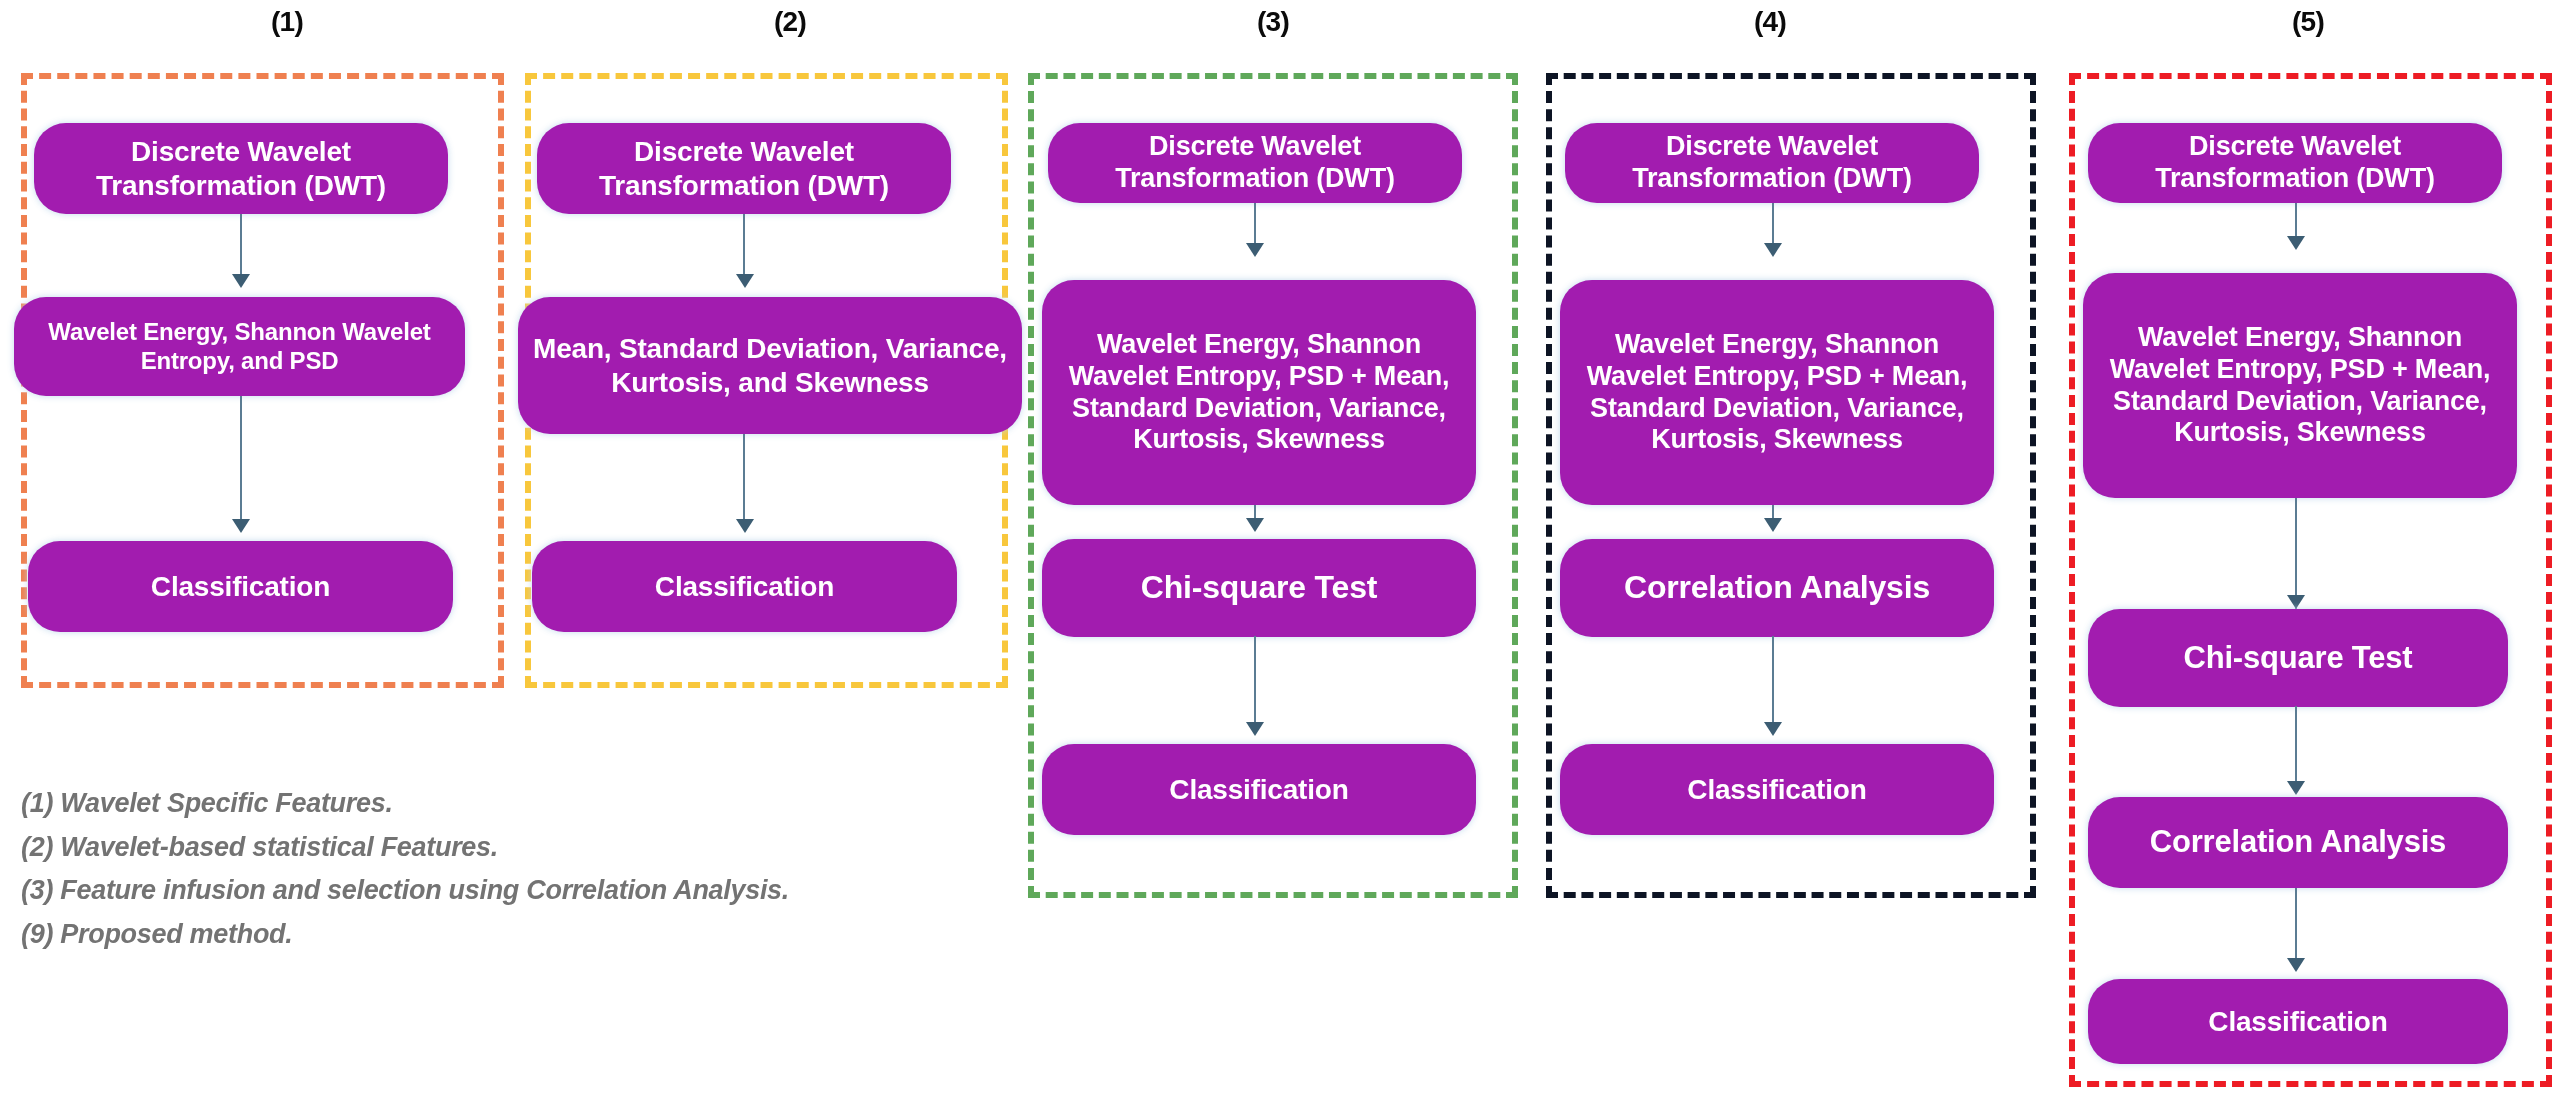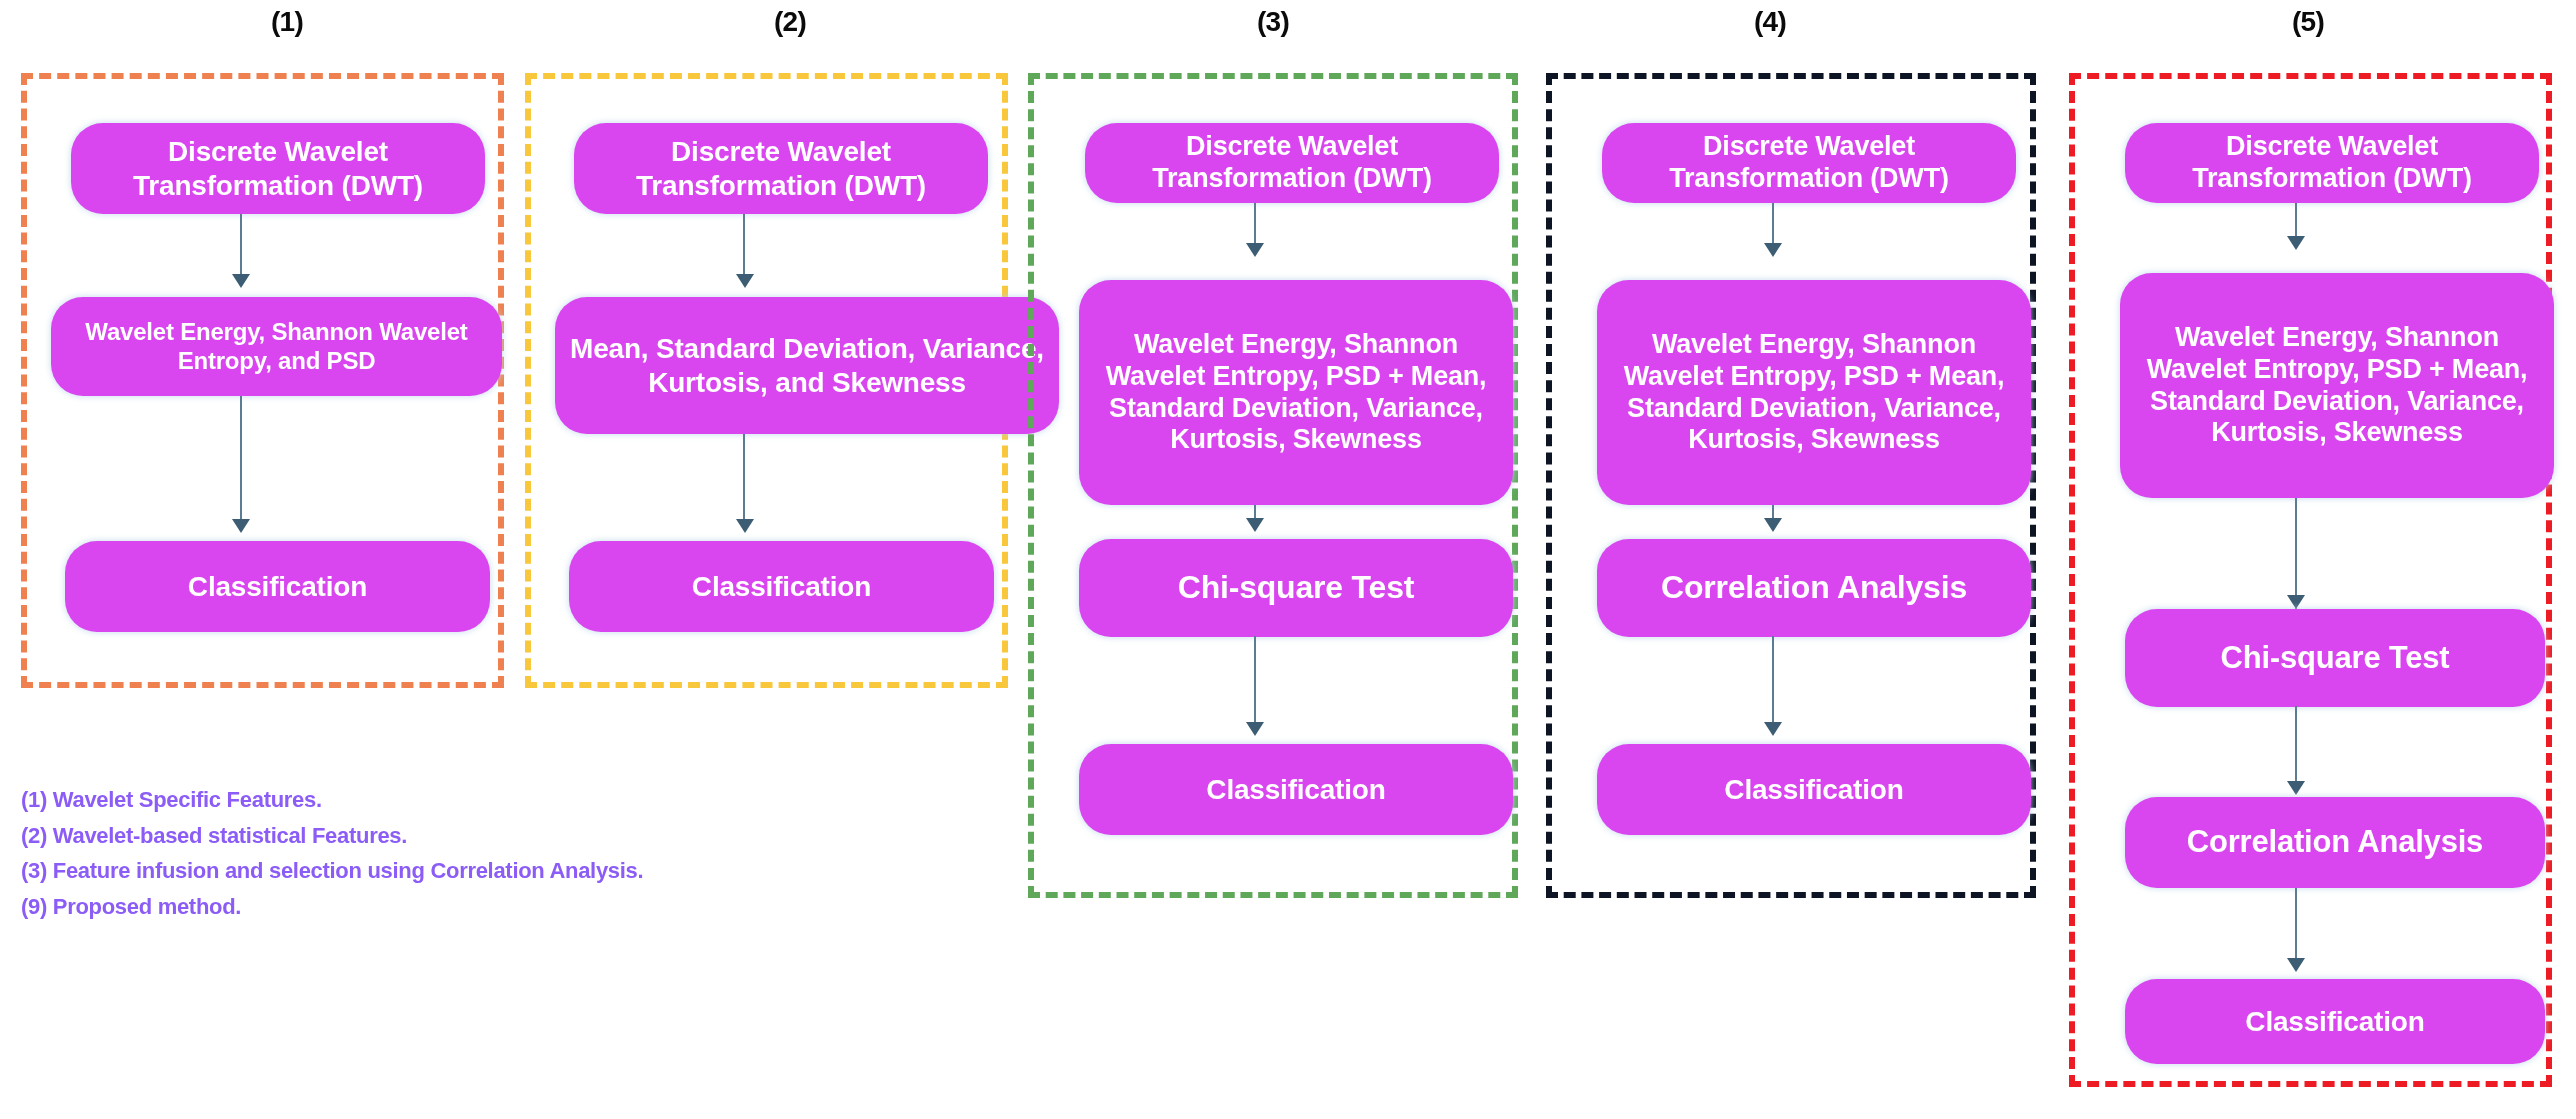--- a/index.html
+++ b/index.html
@@ -22,54 +22,54 @@
   }
   .group-frame{
     position:absolute;
     box-sizing:border-box;
     background:transparent;
     pointer-events:none;
   }
   .node{
     position:absolute;
     box-sizing:border-box;
-    background:#d946ef;
+    background:#a21caf;
     color:#ffffff;
     border-radius:32px;
     display:flex;
     align-items:center;
     justify-content:center;
     text-align:center;
     font-weight:bold;
     line-height:1.18;
     padding:4.2px 11.2px;
     box-shadow:0 0 7px rgba(190,215,235,.9);
     letter-spacing:-0.2px;
-    margin-left:37px;
   }
   .node span{display:block;width:100%;}
   .connector{
     position:absolute;
     width:0;
     border-left:2.1px solid #5b7c93;
   }
   .arrowhead{
     position:absolute;
     width:0;height:0;
     border-left:9px solid transparent;
     border-right:9px solid transparent;
     border-top:14px solid #3c5d73;
   }
   .legend{
     position:absolute;
     font-weight:bold;
-    color:#8b5cf6;
-    font-size:22px;
+    color:#737373;
+    font-size:27px;
     line-height:1.62;
     white-space:nowrap;
+    font-style:italic;
   }
   .legend div{letter-spacing:-0.3px;}
 </style>
 </head>
 <body>
 
 <div id="stage">
 
   <div class="col-label" style="left:203px; top:5.6px; width:168px;">(1)</div>
   <div class="group-frame" style="left:21px; top:73px; width:483px; height:615px; border:6.3px dashed #ef8050;"></div>

